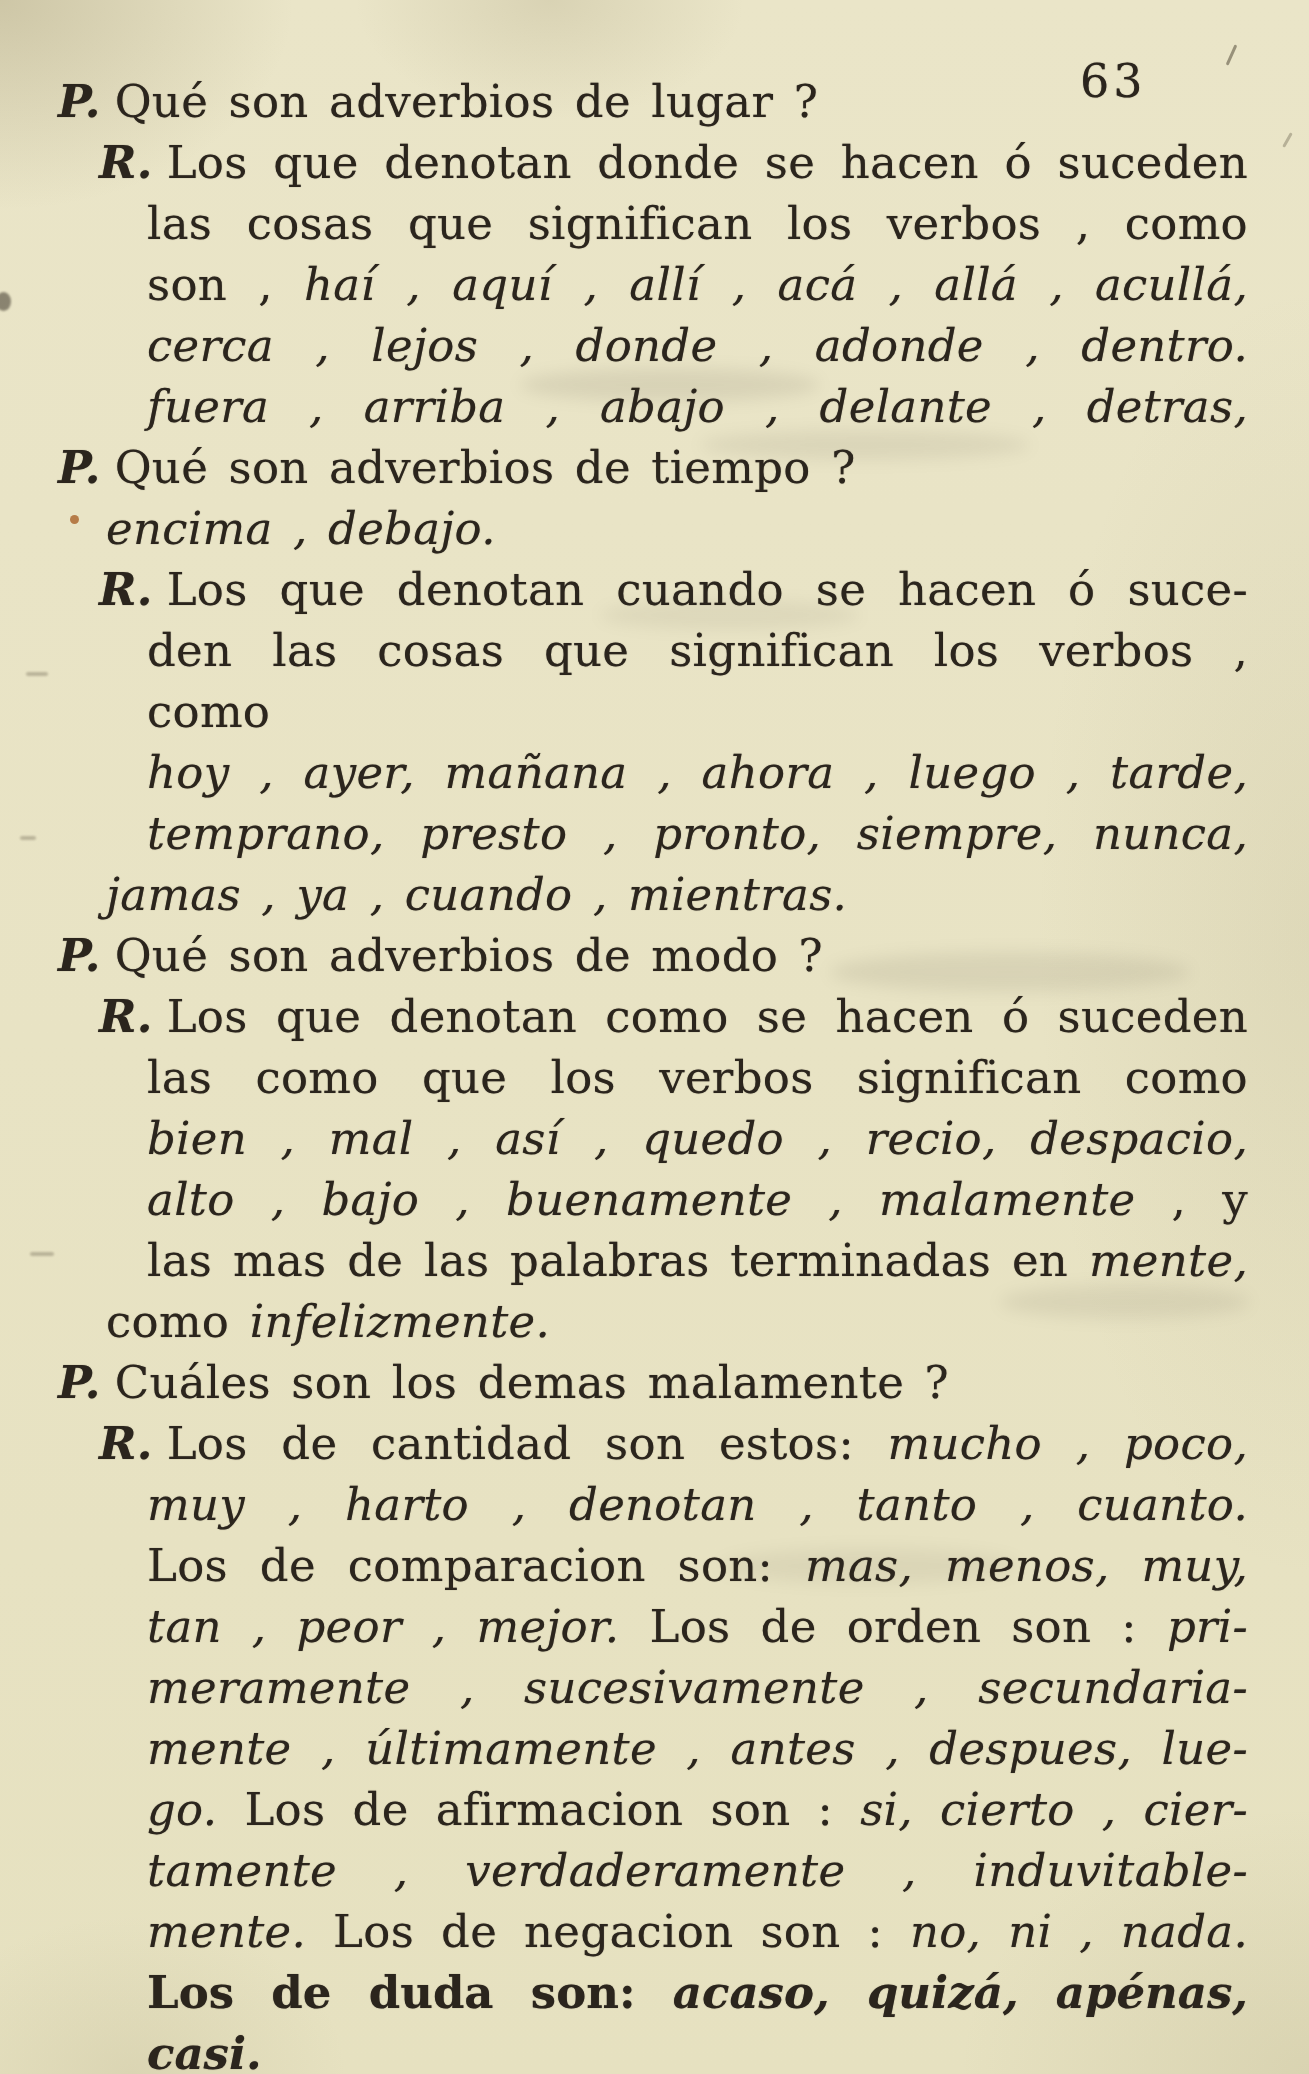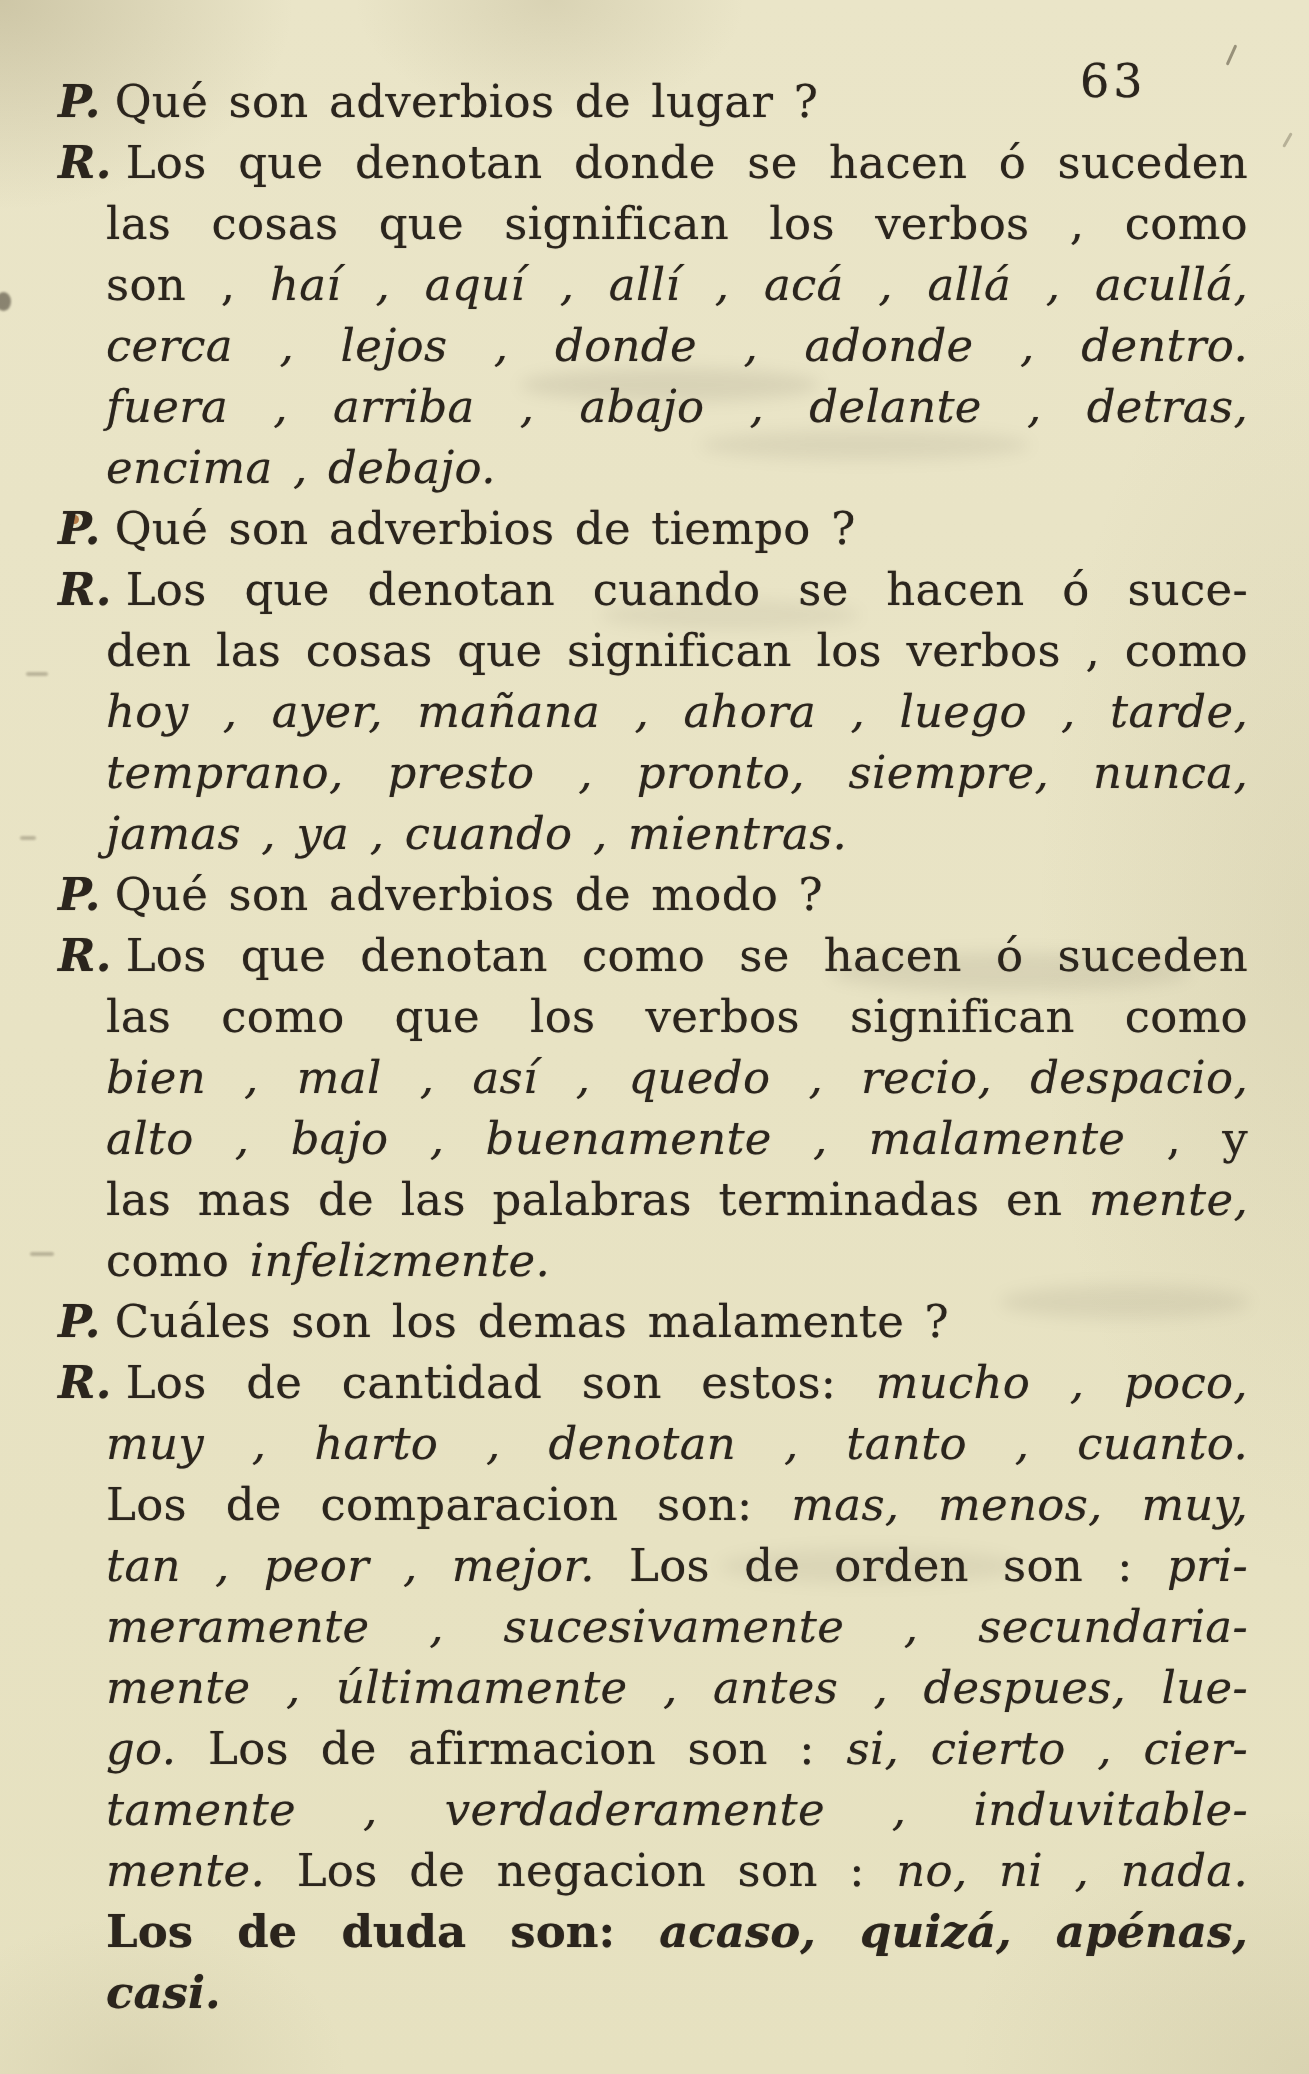--- a/index.html
+++ b/index.html
@@ -18,21 +18,21 @@
       radial-gradient(300px 220px at 10% 100%, rgba(150,140,100,.14), transparent 72%),
       linear-gradient(#eae5c8,#e6e1c0);
   }
   .text-block{
     position:absolute;left:58px;top:71px;width:1190px;
     color:#2b251d;font-size:45px;line-height:61px;
     letter-spacing:.3px;word-spacing:.13em;
     text-shadow:0 0 1px rgba(43,37,29,.55);
   }
   .line{text-align:justify;}
-  .line.fill{text-align-last:justify;}
+  .line.fill{text-align-last:justify;margin-left:41px;}
   .line.cont{padding-left:48px;}
   .line.bold{font-weight:700;letter-spacing:0;}
   .marker{font-style:italic;font-weight:700;margin-right:14px;}
   .it{font-style:italic;}
   .page-number{
     position:absolute;left:1080px;top:54px;
     color:#2b251d;font-size:46px;letter-spacing:4px;
     text-shadow:0 0 1px rgba(43,37,29,.6);
   }
   .slash-mark{position:absolute;width:3px;background:#6c6450;border-radius:2px;}
@@ -71,22 +71,22 @@
   <div class="dash d1"></div>
   <div class="dash d2"></div>
   <div class="dash d3"></div>
   <div class="text-block">
       <div class="line"><span class="marker">P.</span><span>Qué son adverbios de lugar ?</span></div>
       <div class="line fill"><span class="marker">R.</span><span>Los que denotan donde se hacen ó suceden</span></div>
       <div class="line cont fill"><span>las cosas que significan los verbos , como</span></div>
       <div class="line cont fill"><span>son , </span><span class="it">haí , aquí , allí , acá , allá , acullá,</span></div>
       <div class="line cont fill"><span class="it">cerca , lejos , donde , adonde , dentro.</span></div>
       <div class="line cont fill"><span class="it">fuera , arriba , abajo , delante , detras,</span></div>
+      <div class="line"><span class="marker">P.</span><span>Qué son adverbios de tiempo ?</span></div>
       <div class="line cont"><span class="it">encima , debajo.</span></div>
-      <div class="line"><span class="marker">P.</span><span>Qué son adverbios de tiempo ?</span></div>
       <div class="line fill"><span class="marker">R.</span><span>Los que denotan cuando se hacen ó suce-</span></div>
       <div class="line cont fill"><span>den las cosas que significan los verbos , como</span></div>
       <div class="line cont fill"><span class="it">hoy , ayer, mañana , ahora , luego , tarde,</span></div>
       <div class="line cont fill"><span class="it">temprano, presto , pronto, siempre, nunca,</span></div>
       <div class="line cont"><span class="it">jamas , ya , cuando , mientras.</span></div>
       <div class="line"><span class="marker">P.</span><span>Qué son adverbios de modo ?</span></div>
       <div class="line fill"><span class="marker">R.</span><span>Los que denotan como se hacen ó suceden</span></div>
       <div class="line cont fill"><span>las como que los verbos significan como</span></div>
       <div class="line cont fill"><span class="it">bien , mal , así , quedo , recio, despacio,</span></div>
       <div class="line cont fill"><span class="it">alto , bajo , buenamente , malamente </span><span>, y</span></div>

